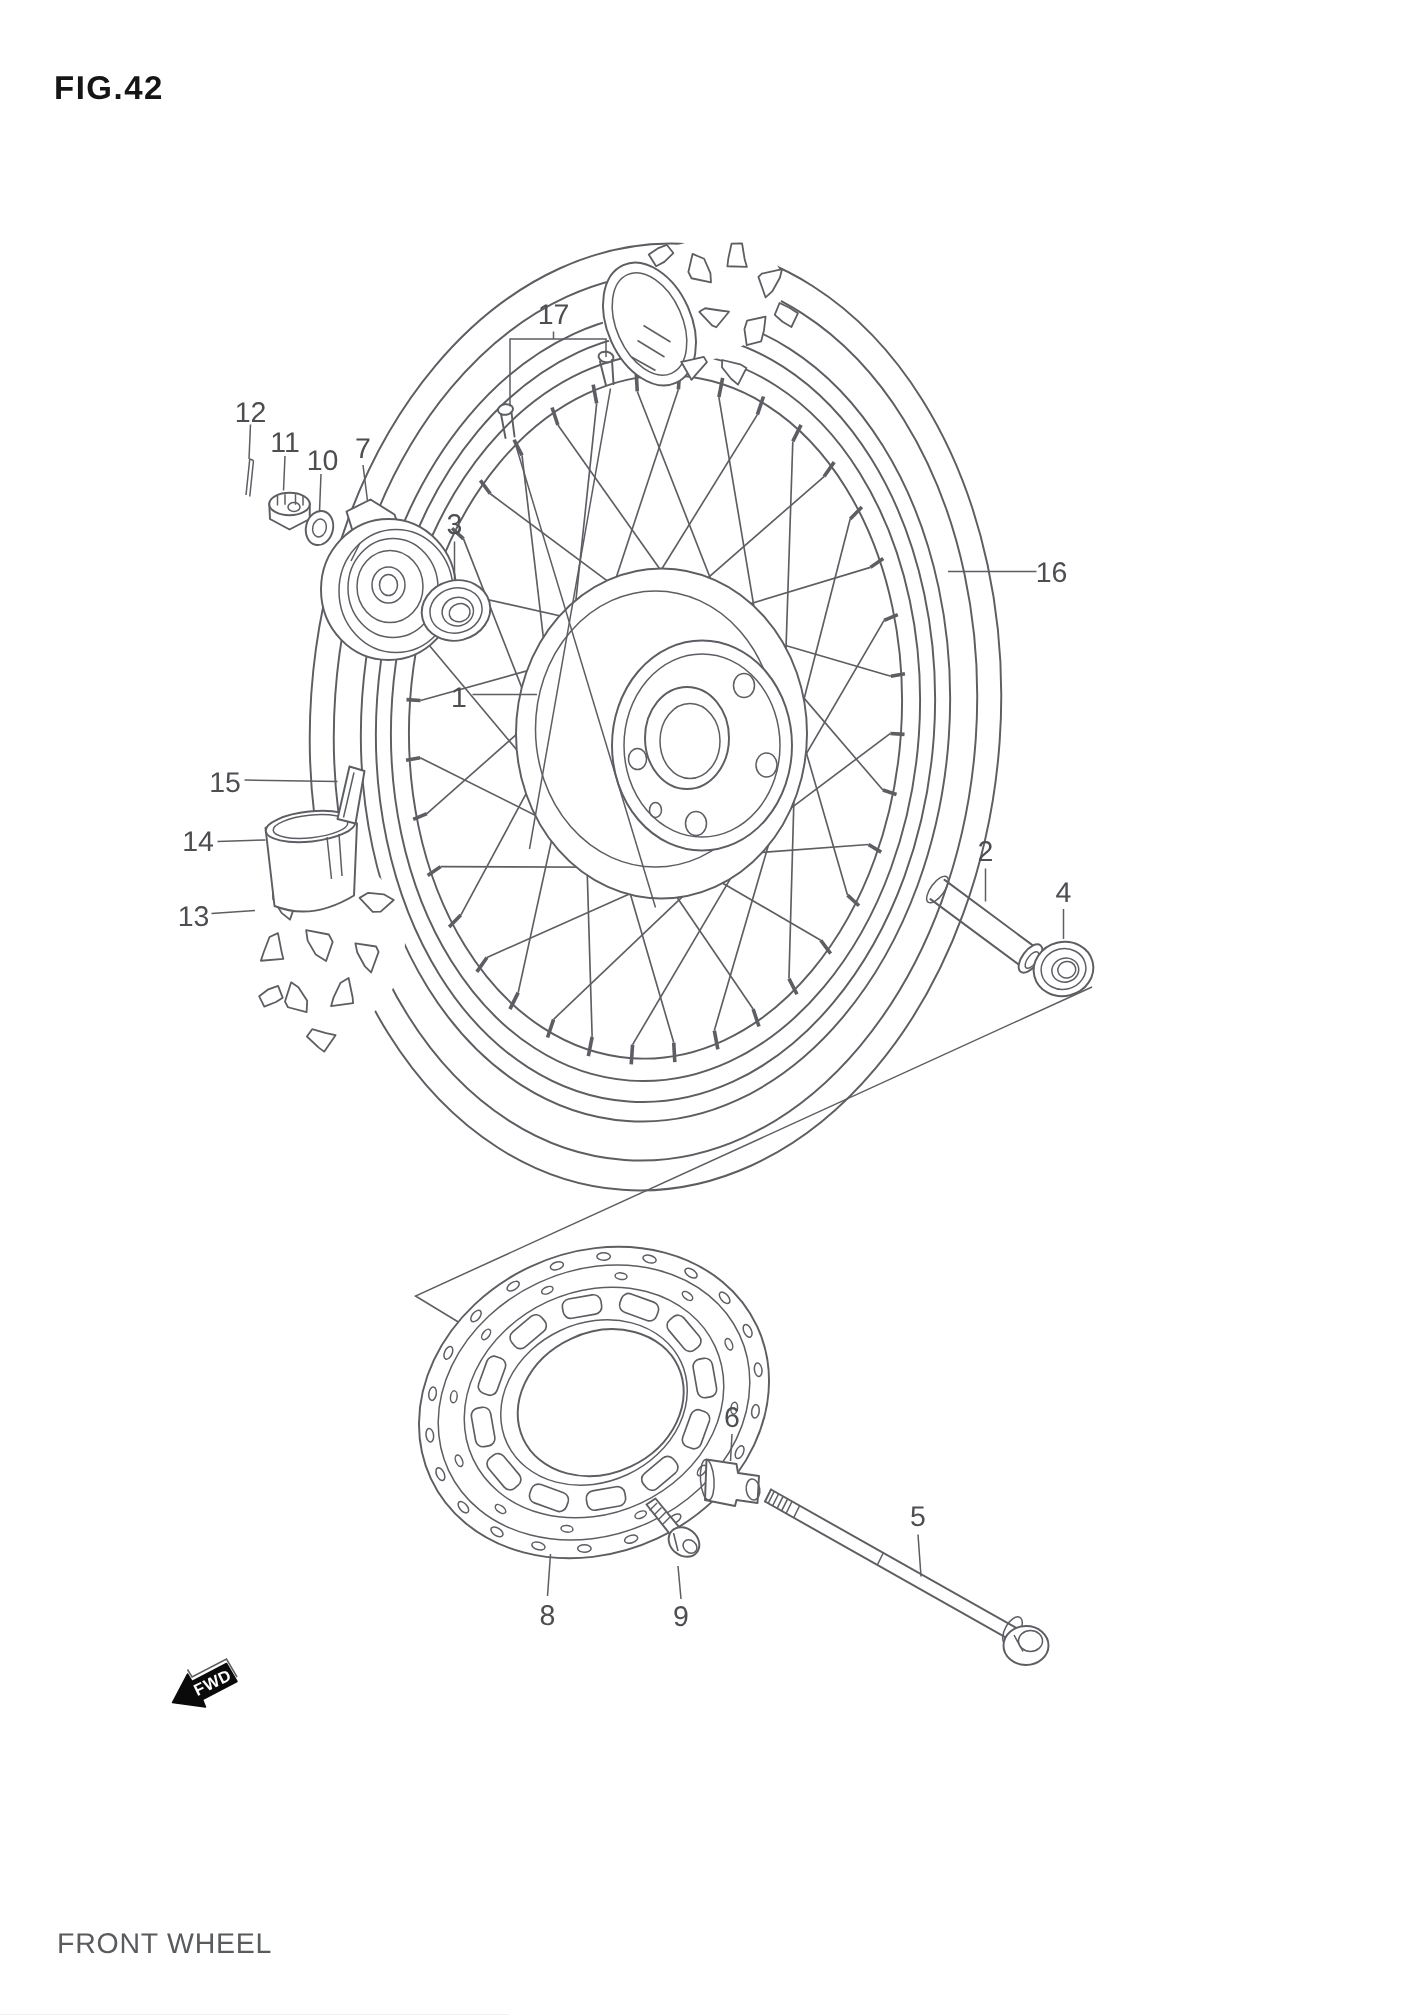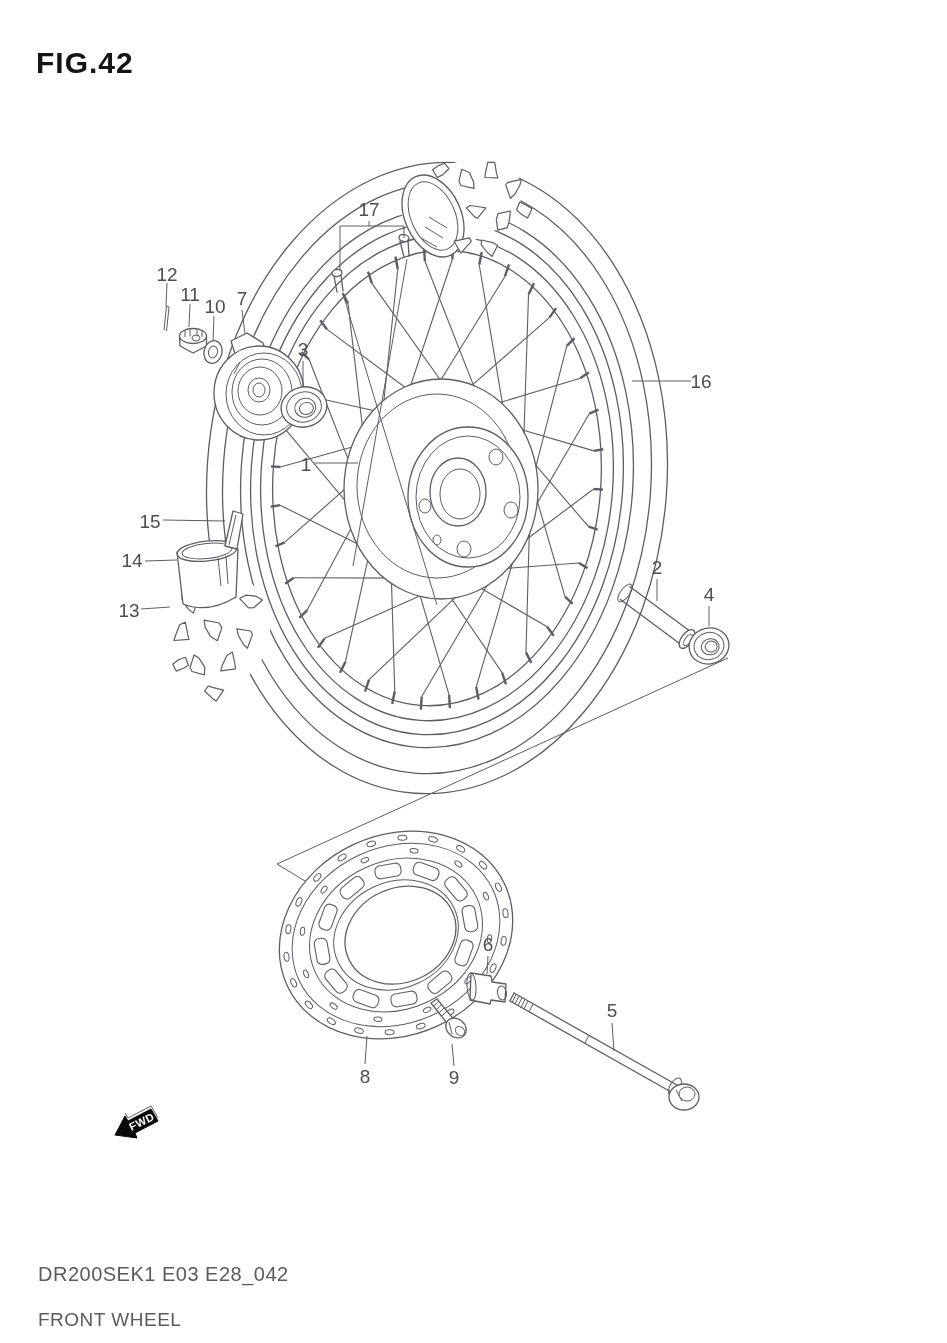--- a/index.html
+++ b/index.html
@@ -1,18 +1,18 @@
 <!DOCTYPE html>
 <html><head>
 <meta charset="utf-8">
 <style>
   html,body{margin:0;padding:0;background:#e8e8e8;}
   .page{position:relative;width:947px;height:1343px;background:#ffffff;overflow:hidden;
         font-family:"Liberation Sans", sans-serif;}
-  .fig-title{position:absolute;left:36px;top:46px;font-size:30px;font-weight:bold;
+  .fig-title{position:absolute;left:36px;top:46px;font-size:22px;font-weight:bold;
              color:#151515;letter-spacing:1px;}
   .footer{position:absolute;left:38px;top:1263px;color:#595b5e;}
   .footer .code{font-size:20px;letter-spacing:0.5px;}
   .footer .caption{font-size:19px;margin-top:23px;letter-spacing:0.5px;}
   svg{position:absolute;left:0;top:0;}
   .ln{stroke:#5c5e63;fill:none;stroke-width:1.3;stroke-linecap:round;stroke-linejoin:round;}
   .lnw{stroke:#5c5e63;fill:#ffffff;stroke-width:1.3;stroke-linejoin:round;}
   .thin{stroke:#5c5e63;fill:none;stroke-width:1;}
   .callout{font-size:19px;fill:#4c4e52;text-anchor:middle;}
   .fwd-text{font-size:11px;font-weight:bold;fill:#ffffff;letter-spacing:0.5px;}
@@ -370,16 +370,15 @@
     </g>
 
     <g>
       <polygon fill="#0a0a0a" stroke="#0a0a0a" stroke-linejoin="round" points="115,1135 125,1116 128,1121 151,1109 158,1121 135,1133 137,1138"></polygon>
       <polyline class="thin" points="125,1113 128,1118 151,1106 158,1118" stroke="#5c5e63"></polyline>
       <text class="fwd-text" x="128" y="1128" transform="rotate(-26 136 1122)">FWD</text>
     </g>
   </svg>
 
   <div class="footer">
-    <div class="code">DR200SEK1 E03 E28_042</div>
     <div class="caption">FRONT WHEEL</div>
   </div>
 </div>
 
 </body></html>

